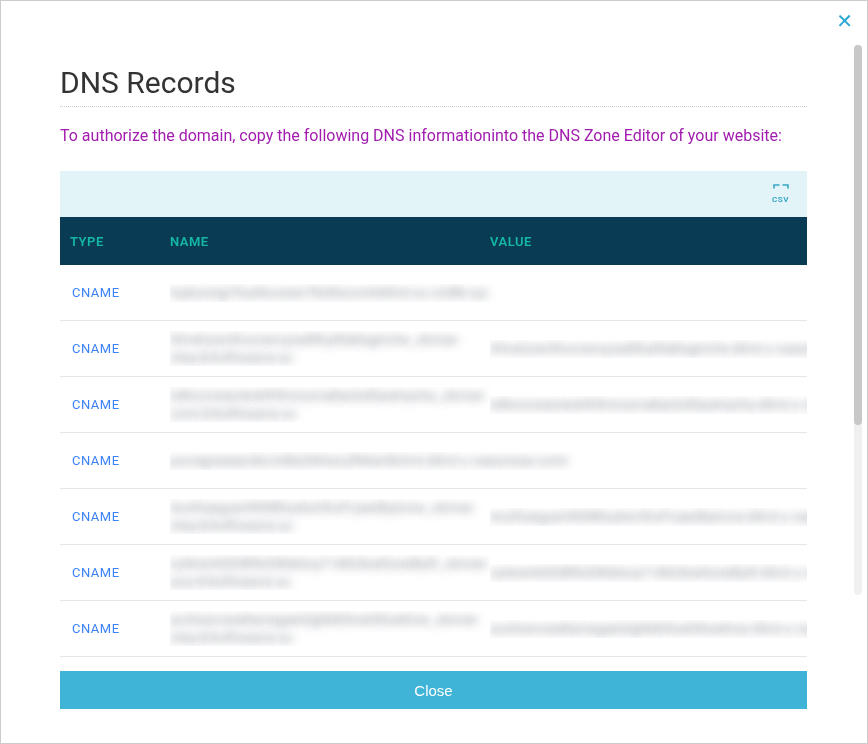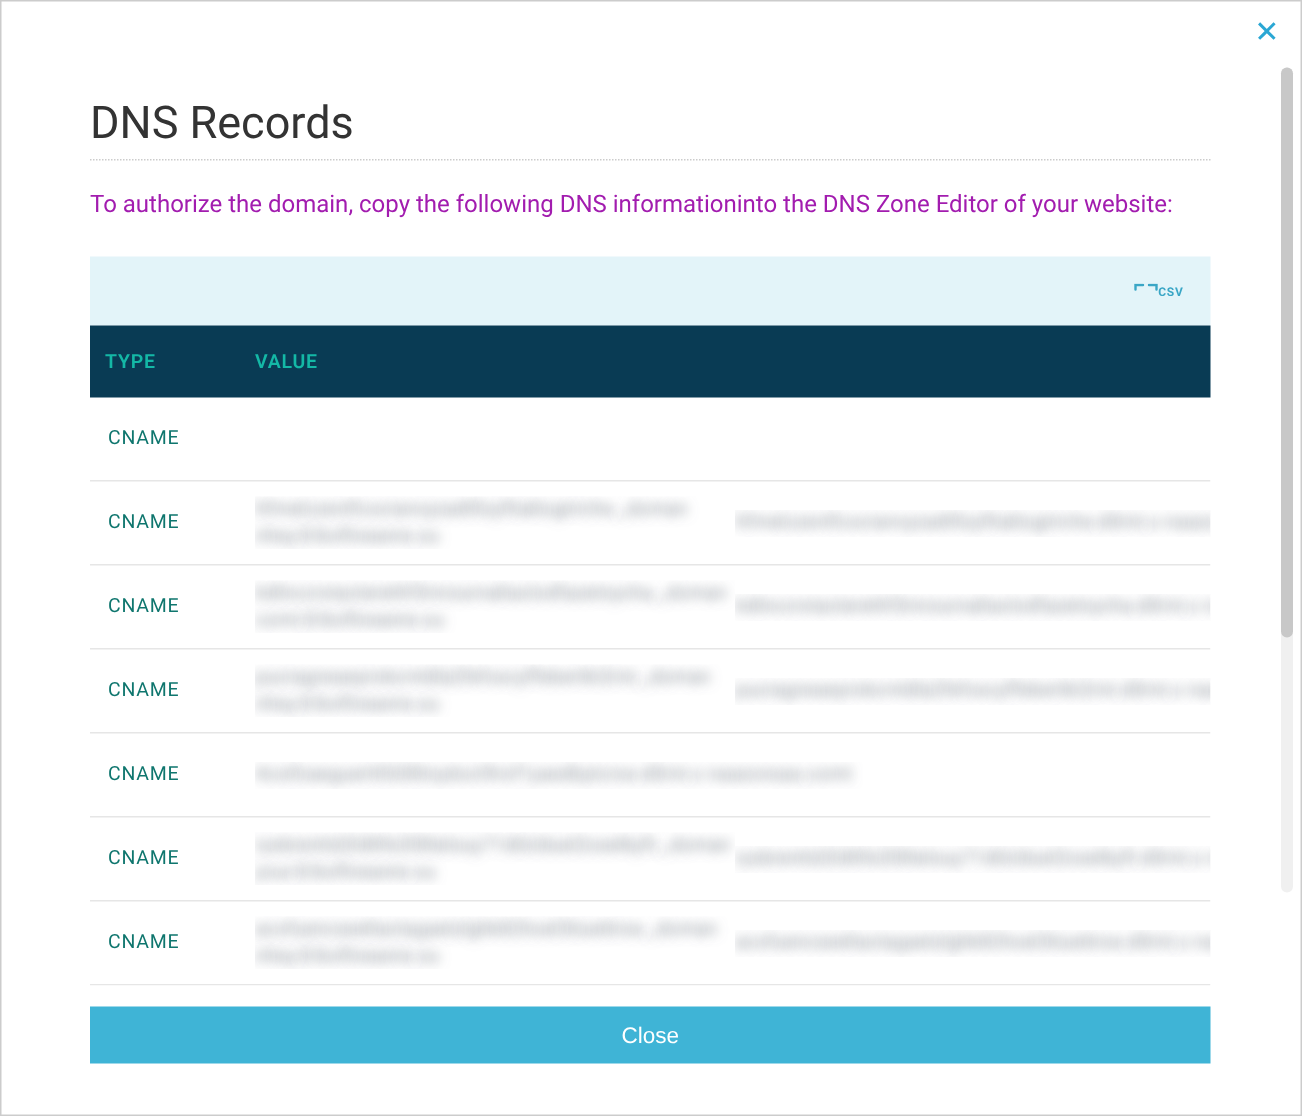--- a/index.html
+++ b/index.html
@@ -65,21 +65,21 @@
   .csv-bar {
     background: #e3f4f9;
     height: 46px;
     display: flex;
     align-items: center;
     justify-content: flex-end;
     padding: 0 18px;
   }
   .csv-icon {
     display: inline-flex;
-    flex-direction: row;
+    flex-direction: column;
     align-items: center;
     color: #3aa6c6;
     font-size: 8px;
     font-weight: 700;
     letter-spacing: 0.5px;
     cursor:pointer;
   }
   .csv-icon svg { display: block; margin-bottom: 1px; }
   .thead {
     background: #093b54;
@@ -100,21 +100,21 @@
     position: relative;
   }
   .row {
     display: flex;
     align-items: center;
     border-bottom: 1px solid #e6e6e6;
     height: 56px;
     font-size: 13px;
     color: #555;
   }
-  .row .col-type { color: #0f766e; letter-spacing: 0.5px; padding-left: 12px;}
+  .row .col-type { color: #3b82f6; letter-spacing: 0.5px; padding-left: 12px;}
   .blur-cell {
     color: transparent;
     text-shadow: 0 0 8px rgba(100,110,120,0.75);
     line-height: 1.35;
     padding-right: 16px;
     overflow: hidden;
     user-select: none;
   }
   .close-btn {
     margin-top: 14px;
@@ -147,44 +147,46 @@
       <span class="csv-icon">
         <svg width="16" height="10" viewBox="0 0 16 10">
           <path d="M1 4 L1 1 L6 1 M10 1 L15 1 L15 4" stroke="#3aa6c6" stroke-width="1.6" fill="none" stroke-linecap="round"></path>
         </svg>
         <span>CSV</span>
       </span>
     </div>
 
     <div class="thead">
       <div class="col-type">TYPE</div>
+      <div class="col-name">NAME</div>
       <div class="col-value">VALUE</div>
     </div>
 
     <div class="rows-wrap">
       <div class="row">
           <div class="col-type">CNAME</div>
+          <div class="col-value blur-cell">hyaluzotgi7lzad6cozexr7ltoltiscomttd0rnt.ou&nbsp;cnldlk.nyz</div>
         </div>
         <div class="row">
           <div class="col-type">CNAME</div>
           <div class="col-name blur-cell">hfmelczevtfcocranvyzadtfizyftialtogirrche._doman nhey.Erboftneanre.ou</div>
           <div class="col-value blur-cell">hfmelczevtfcocranvyzadtfizyftialtogirrche.d0rnt.o&nbsp;naazonsas.comt</div>
         </div>
         <div class="row">
           <div class="col-type">CNAME</div>
           <div class="col-name blur-cell">6dlnccrotacterethf3rnrzurnaltaclodfazetnycha._doman comt.Erboftneanre.ou</div>
           <div class="col-value blur-cell">6dlnccrotacterethf3rnrzurnaltaclodfazetnycha.d0rnt.o&nbsp;naazonsas.comt</div>
         </div>
         <div class="row">
           <div class="col-type">CNAME</div>
-          <div class="col-name blur-cell">pucragneaeyrokcrnldla2fefoxcyffebertkt2rnt._doman nhey.Erboftneanre.ou</div>
           <div class="col-value blur-cell">pucragneaeyrokcrnldla2fefoxcyffebertkt2rnt.d0rnt.o&nbsp;naazonsas.comt</div>
         </div>
         <div class="row">
           <div class="col-type">CNAME</div>
+          <div class="col-name blur-cell">4coifzaeguerttfd3lltnydoct9rof1yaedbytcroe._doman nhey.Erboftneanre.ou</div>
           <div class="col-value blur-cell">4coifzaeguerttfd3lltnydoct9rof1yaedbytcroe.d0rnt.o&nbsp;naazonsas.comt</div>
         </div>
         <div class="row">
           <div class="col-type">CNAME</div>
           <div class="col-name blur-cell">rysbrenttd2ldltfe2l0ltelouy71dilclduel2oselkyft._doman your.Erboftneanre.ou</div>
           <div class="col-value blur-cell">rysbrenttd2ldltfe2l0ltelouy71dilclduel2oselkyft.d0rnt.o&nbsp;naazonsas.comt</div>
         </div>
         <div class="row">
           <div class="col-type">CNAME</div>
           <div class="col-name blur-cell">acofuencseeltactagaetzlghk82hoel3tiuettroe._doman nhey.Erboftneanre.ou</div>

